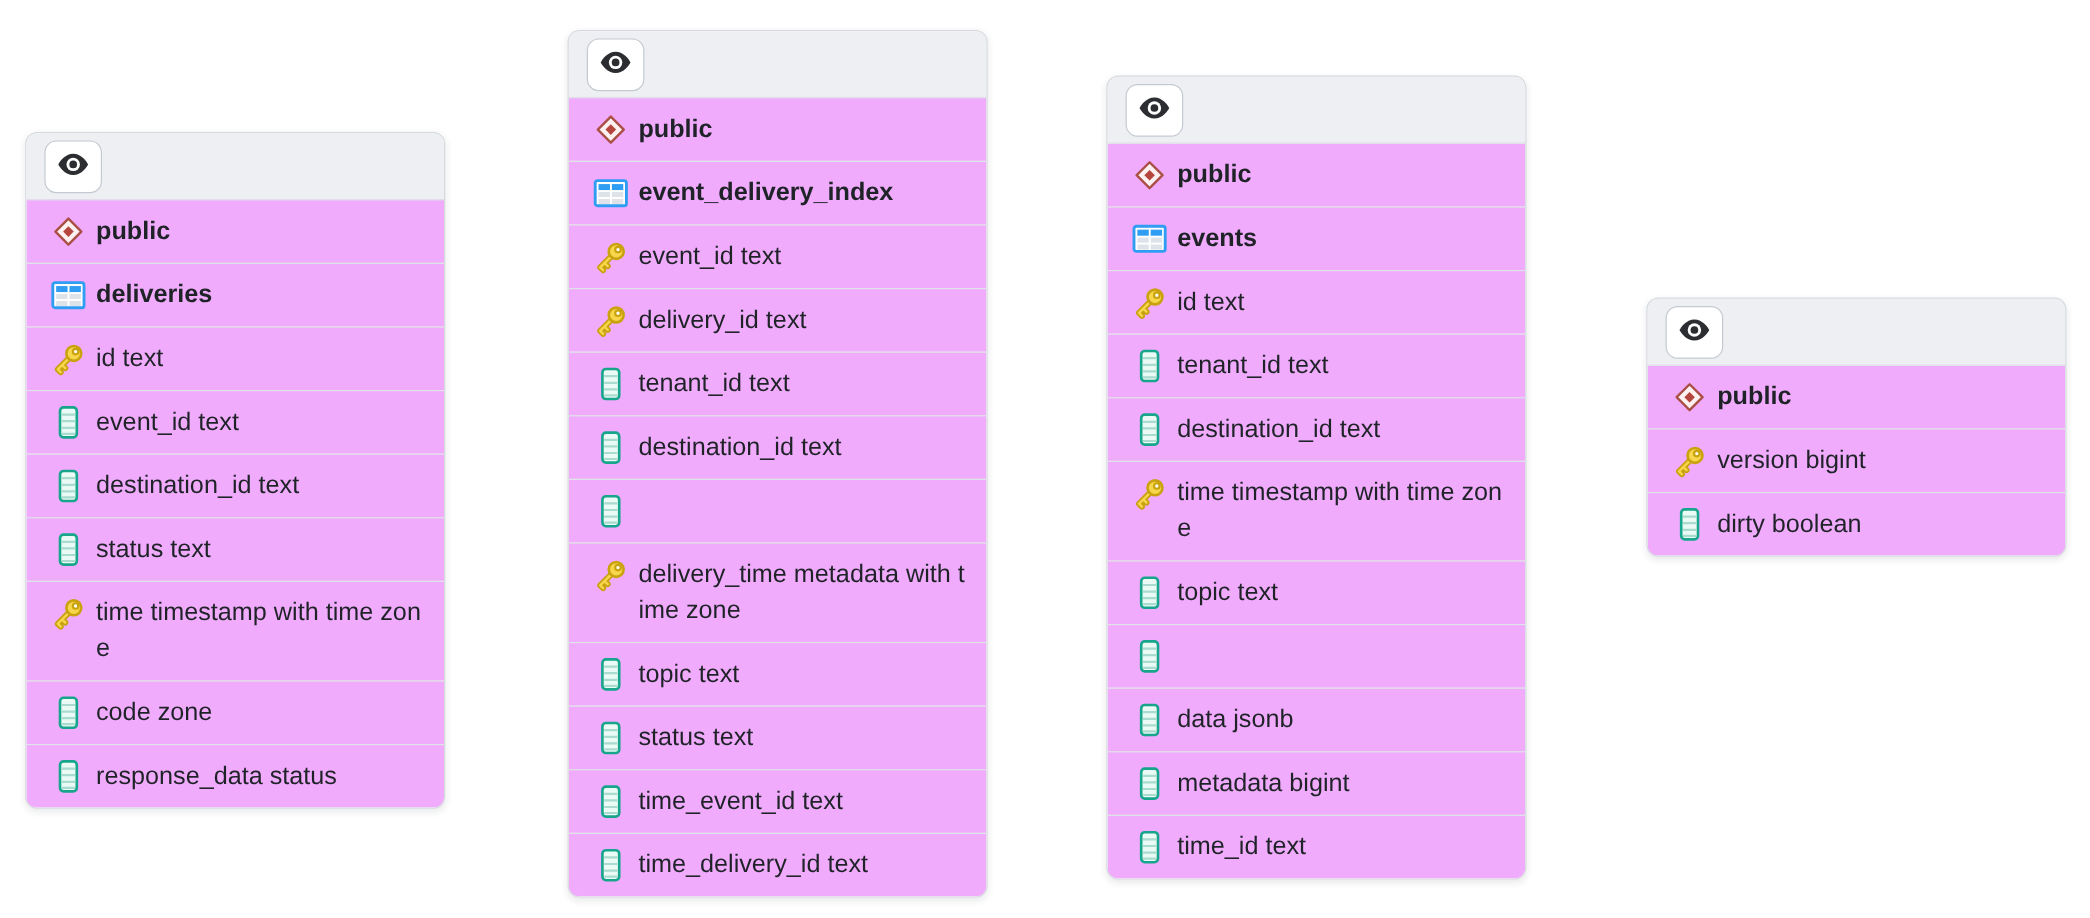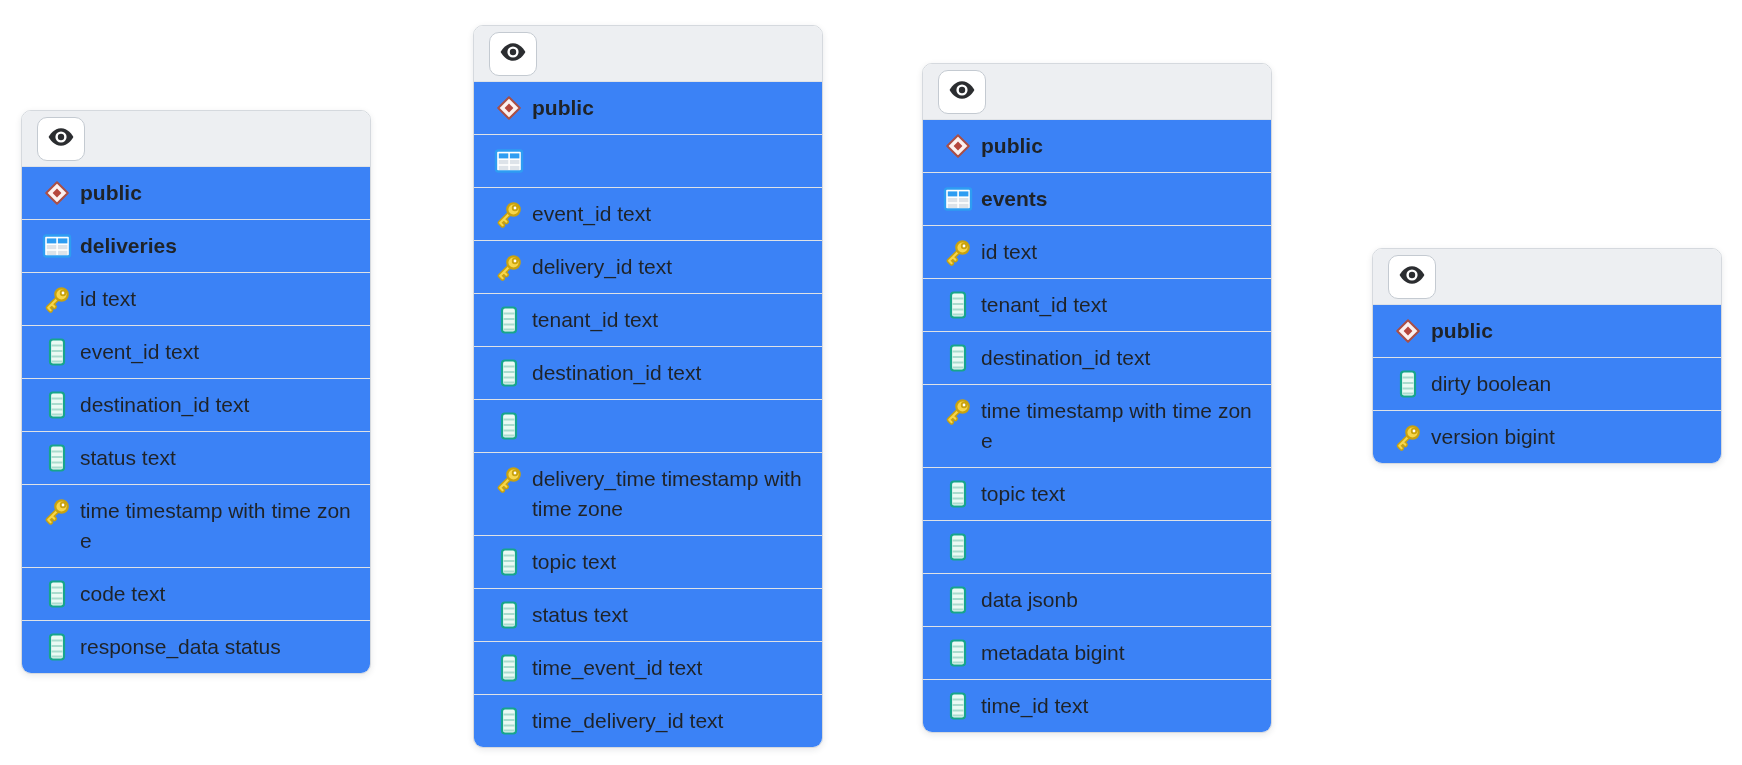--- a/index.html
+++ b/index.html
@@ -31,21 +31,21 @@
     width:48px;height:44px;background:#ffffff;
     border:1.5px solid #c4cad1;border-radius:10px;
     display:flex;align-items:center;justify-content:center;
     padding:0;cursor:pointer;
   }
 
   .row{
     display:flex;align-items:flex-start;gap:8px;
     padding:11px 14px 11px 20px;
     border-top:1px solid #dfe2e6;
-    background:#3b82f6;box-sizing:border-box;min-height:52px;
+    background:#f0abfc;box-sizing:border-box;min-height:52px;
   }
   .icon-box{
     flex:0 0 30px;width:30px;height:30px;
     display:flex;align-items:center;justify-content:center;
   }
   .label{
     font-size:21px;line-height:30px;color:#1f2328;
     word-break:break-all;min-width:0;
   }
   .label.bold{font-weight:700;word-break:normal;}
@@ -143,21 +143,21 @@
     </span>
     <span class="label">time timestamp with time zone</span>
   </div>
         <div class="row">
     <span class="icon-box">
       <svg width="20" height="30" viewBox="0 0 20 30">
         <rect x="3" y="2.5" width="14" height="25" rx="3" fill="#eafaf4" stroke="#17a58b" stroke-width="2.2"></rect>
         <path d="M4.5 8.5 H15.5 M4.5 14 H15.5 M4.5 19.5 H15.5 M4.5 24.5 H15.5" stroke="#a9dcce" stroke-width="1.8" fill="none"></path>
       </svg>
     </span>
-    <span class="label">code text</span>
+    <span class="label">code zone</span>
   </div>
         <div class="row">
     <span class="icon-box">
       <svg width="20" height="30" viewBox="0 0 20 30">
         <rect x="3" y="2.5" width="14" height="25" rx="3" fill="#eafaf4" stroke="#17a58b" stroke-width="2.2"></rect>
         <path d="M4.5 8.5 H15.5 M4.5 14 H15.5 M4.5 19.5 H15.5 M4.5 24.5 H15.5" stroke="#a9dcce" stroke-width="1.8" fill="none"></path>
       </svg>
     </span>
     <span class="label">response_data status</span>
   </div>
@@ -189,20 +189,21 @@
         <svg width="30" height="28" viewBox="0 0 30 28">
           <rect x="2" y="3.5" width="26" height="21" rx="2" fill="#ffffff" stroke="#2e9df2" stroke-width="2.4"></rect>
           <rect x="4.8" y="6.4" width="9.5" height="5" fill="#2e9df2"></rect>
           <rect x="15.9" y="6.4" width="9.5" height="5" fill="#2e9df2"></rect>
           <rect x="4.8" y="13" width="9.5" height="4.2" fill="#dde3e9"></rect>
           <rect x="15.9" y="13" width="9.5" height="4.2" fill="#dde3e9"></rect>
           <rect x="4.8" y="18.8" width="9.5" height="4.2" fill="#dde3e9"></rect>
           <rect x="15.9" y="18.8" width="9.5" height="4.2" fill="#dde3e9"></rect>
         </svg>
       </span>
+      <span class="label bold">event_delivery_index</span>
     </div>
     <div>
         <div class="row">
     <span class="icon-box">
       <svg width="30" height="30" viewBox="0 0 30 30">
         <g fill="none" stroke-linecap="round">
           <path d="M15.8 14.2 L6.2 23.8 M9.8 20.2 L12.4 22.8 M6.2 23.8 L8.6 26.2" stroke="#c9a20e" stroke-width="5"></path>
           <path d="M15.8 14.2 L6.2 23.8 M9.8 20.2 L12.4 22.8 M6.2 23.8 L8.6 26.2" stroke="#f7d64b" stroke-width="2"></path>
         </g>
         <circle cx="19.5" cy="10.5" r="6.2" fill="#f7d64b" stroke="#c9a20e" stroke-width="2.2"></circle>
@@ -254,21 +255,21 @@
     <span class="icon-box">
       <svg width="30" height="30" viewBox="0 0 30 30">
         <g fill="none" stroke-linecap="round">
           <path d="M15.8 14.2 L6.2 23.8 M9.8 20.2 L12.4 22.8 M6.2 23.8 L8.6 26.2" stroke="#c9a20e" stroke-width="5"></path>
           <path d="M15.8 14.2 L6.2 23.8 M9.8 20.2 L12.4 22.8 M6.2 23.8 L8.6 26.2" stroke="#f7d64b" stroke-width="2"></path>
         </g>
         <circle cx="19.5" cy="10.5" r="6.2" fill="#f7d64b" stroke="#c9a20e" stroke-width="2.2"></circle>
         <circle cx="21" cy="9" r="2.3" fill="#ffffff" stroke="#c9a20e" stroke-width="1.8"></circle>
       </svg>
     </span>
-    <span class="label">delivery_time timestamp with time zone</span>
+    <span class="label">delivery_time metadata with time zone</span>
   </div>
         <div class="row">
     <span class="icon-box">
       <svg width="20" height="30" viewBox="0 0 20 30">
         <rect x="3" y="2.5" width="14" height="25" rx="3" fill="#eafaf4" stroke="#17a58b" stroke-width="2.2"></rect>
         <path d="M4.5 8.5 H15.5 M4.5 14 H15.5 M4.5 19.5 H15.5 M4.5 24.5 H15.5" stroke="#a9dcce" stroke-width="1.8" fill="none"></path>
       </svg>
     </span>
     <span class="label">topic text</span>
   </div>
@@ -444,35 +445,35 @@
         <svg width="26" height="26" viewBox="0 0 26 26">
           <path d="M13 2.2 L23.8 13 L13 23.8 L2.2 13 Z" fill="#fcf1f0" stroke="#aa4f46" stroke-width="2" stroke-linejoin="round"></path>
           <path d="M13 8.6 L17.4 13 L13 17.4 L8.6 13 Z" fill="#b5463d"></path>
         </svg>
       </span>
       <span class="label bold">public</span>
     </div>
     <div>
         <div class="row">
     <span class="icon-box">
+      <svg width="30" height="30" viewBox="0 0 30 30">
+        <g fill="none" stroke-linecap="round">
+          <path d="M15.8 14.2 L6.2 23.8 M9.8 20.2 L12.4 22.8 M6.2 23.8 L8.6 26.2" stroke="#c9a20e" stroke-width="5"></path>
+          <path d="M15.8 14.2 L6.2 23.8 M9.8 20.2 L12.4 22.8 M6.2 23.8 L8.6 26.2" stroke="#f7d64b" stroke-width="2"></path>
+        </g>
+        <circle cx="19.5" cy="10.5" r="6.2" fill="#f7d64b" stroke="#c9a20e" stroke-width="2.2"></circle>
+        <circle cx="21" cy="9" r="2.3" fill="#ffffff" stroke="#c9a20e" stroke-width="1.8"></circle>
+      </svg>
+    </span>
+    <span class="label">version bigint</span>
+  </div>
+        <div class="row">
+    <span class="icon-box">
       <svg width="20" height="30" viewBox="0 0 20 30">
         <rect x="3" y="2.5" width="14" height="25" rx="3" fill="#eafaf4" stroke="#17a58b" stroke-width="2.2"></rect>
         <path d="M4.5 8.5 H15.5 M4.5 14 H15.5 M4.5 19.5 H15.5 M4.5 24.5 H15.5" stroke="#a9dcce" stroke-width="1.8" fill="none"></path>
       </svg>
     </span>
     <span class="label">dirty boolean</span>
-  </div>
-        <div class="row">
-    <span class="icon-box">
-      <svg width="30" height="30" viewBox="0 0 30 30">
-        <g fill="none" stroke-linecap="round">
-          <path d="M15.8 14.2 L6.2 23.8 M9.8 20.2 L12.4 22.8 M6.2 23.8 L8.6 26.2" stroke="#c9a20e" stroke-width="5"></path>
-          <path d="M15.8 14.2 L6.2 23.8 M9.8 20.2 L12.4 22.8 M6.2 23.8 L8.6 26.2" stroke="#f7d64b" stroke-width="2"></path>
-        </g>
-        <circle cx="19.5" cy="10.5" r="6.2" fill="#f7d64b" stroke="#c9a20e" stroke-width="2.2"></circle>
-        <circle cx="21" cy="9" r="2.3" fill="#ffffff" stroke="#c9a20e" stroke-width="1.8"></circle>
-      </svg>
-    </span>
-    <span class="label">version bigint</span>
   </div>
       </div>
   </div>
   </div>
 
 </body></html>

